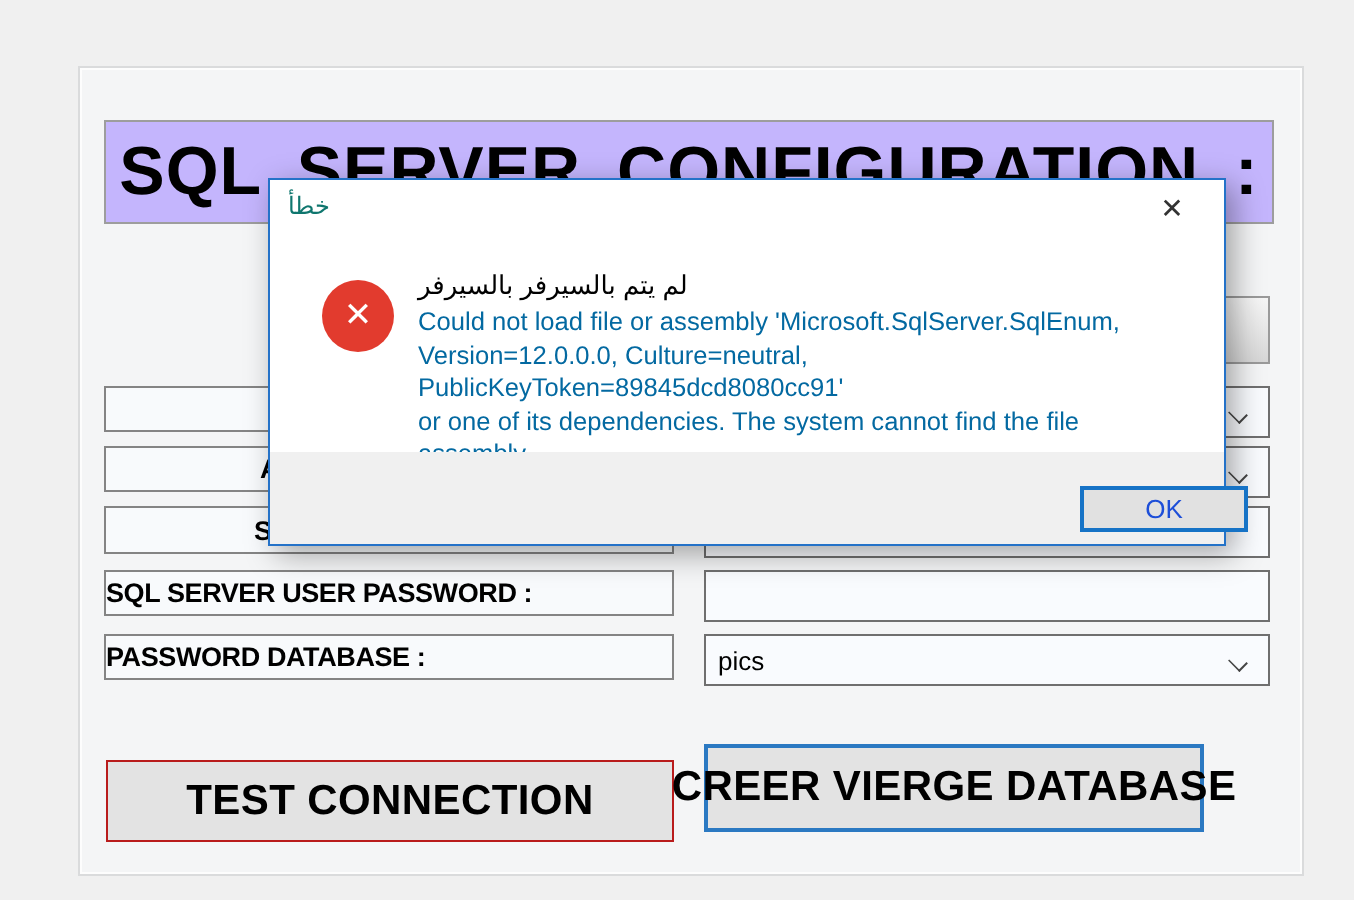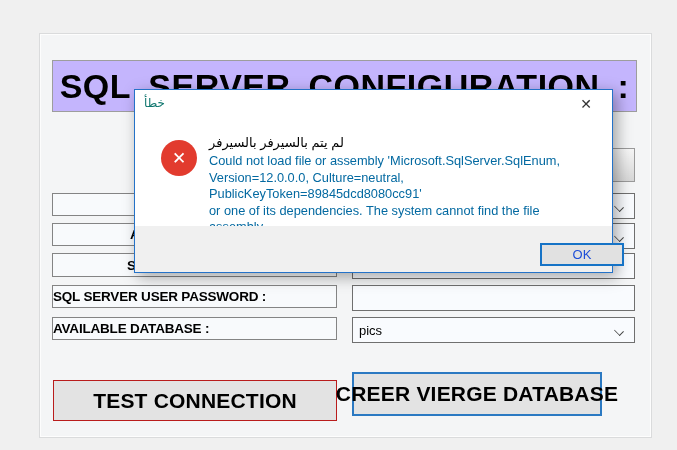--- a/index.html
+++ b/index.html
@@ -151,21 +151,21 @@
 </div>
 
 <div class="abs field-label" style="top:285px;">
   <span>SQL SERVER USER PASSWORD :</span>
 </div>
 <div class="abs input" style="top:285px;">
   <span></span>
 </div>
 
 <div class="abs field-label" style="top:317px;">
-  <span>AVAILABLE DATABASE :</span>
+  <span>PASSWORD DATABASE :</span>
 </div>
 <div class="abs combo" style="top:317px;">
   <span>pics</span>
   <span class="chev"></span>
 </div>
 
 <div class="abs big-btn btn-test">
   <span>TEST CONNECTION</span>
 </div>
 <div class="abs big-btn btn-creer">

